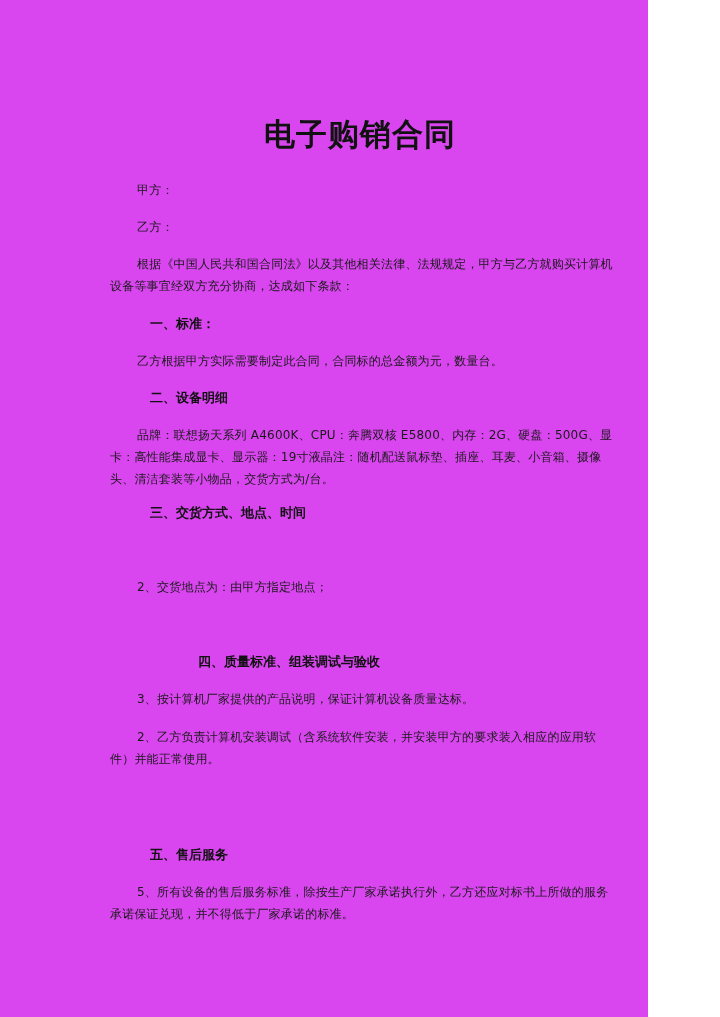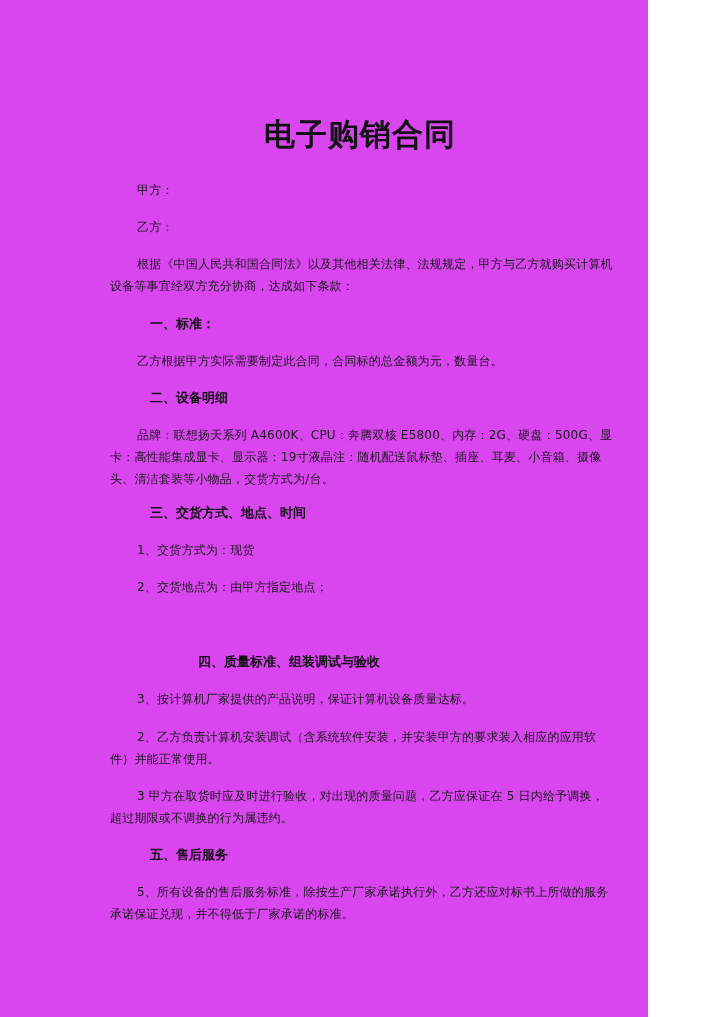--- a/index.html
+++ b/index.html
@@ -74,24 +74,22 @@
 
   <div class="para" style="top:253px;">根据《中国人民共和国合同法》以及其他相关法律、法规规定，甲方与乙方就购买计算机设备等事宜经双方充分协商，达成如下条款：</div>
 
   <div class="heading" style="top:313px;">一、标准：</div>
   <div class="para noindent" style="top:350px;">乙方根据甲方实际需要制定此合同，合同标的总金额为元，数量台。</div>
 
   <div class="heading" style="top:387px;">二、设备明细</div>
   <div class="para" style="top:424px;">品牌：联想扬天系列 A4600K、CPU：奔腾双核 E5800、内存：2G、硬盘：500G、显卡：高性能集成显卡、显示器：19寸液晶注：随机配送鼠标垫、插座、耳麦、小音箱、摄像头、清洁套装等小物品，交货方式为/台。</div>
 
   <div class="heading" style="top:502px;">三、交货方式、地点、时间</div>
-  <div class="para noindent" style="top:539px;">1、交货方式为：现货</div>
   <div class="para noindent" style="top:576px;">2、交货地点为：由甲方指定地点；</div>
 
   <div class="heading" style="top:651px;margin-left:48px;">四、质量标准、组装调试与验收</div>
   <div class="para noindent" style="top:688px;">3、按计算机厂家提供的产品说明，保证计算机设备质量达标。</div>
   <div class="para" style="top:726px;">2、乙方负责计算机安装调试（含系统软件安装，并安装甲方的要求装入相应的应用软件）并能正常使用。</div>
-  <div class="para" style="top:785px;">3 甲方在取货时应及时进行验收，对出现的质量问题，乙方应保证在 5 日内给予调换，超过期限或不调换的行为属违约。</div>
 
   <div class="heading" style="top:844px;">五、售后服务</div>
   <div class="para" style="top:881px;">5、所有设备的售后服务标准，除按生产厂家承诺执行外，乙方还应对标书上所做的服务承诺保证兑现，并不得低于厂家承诺的标准。</div>
 
 </div>
 
 </body></html>

